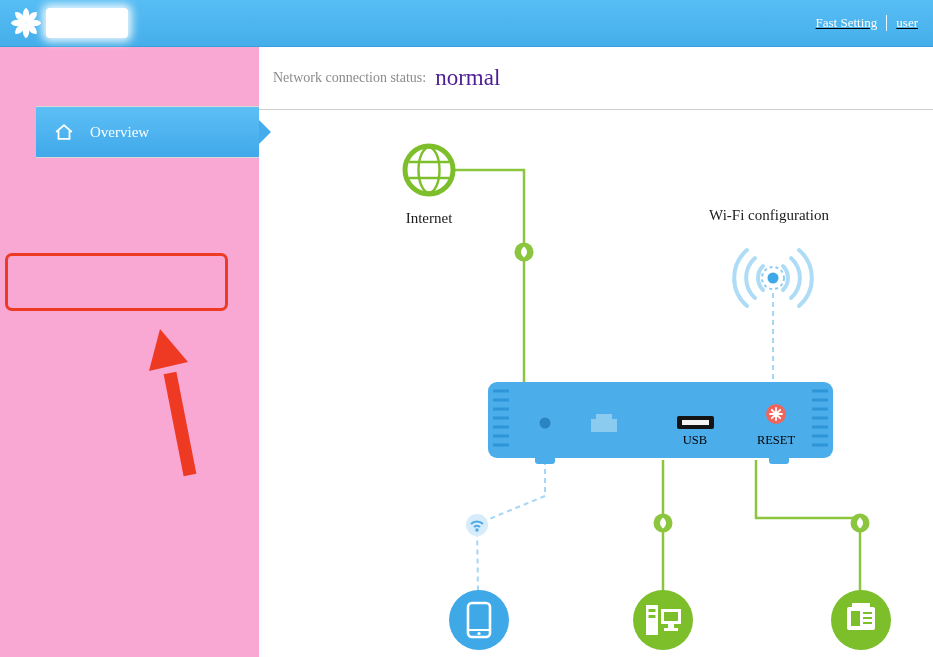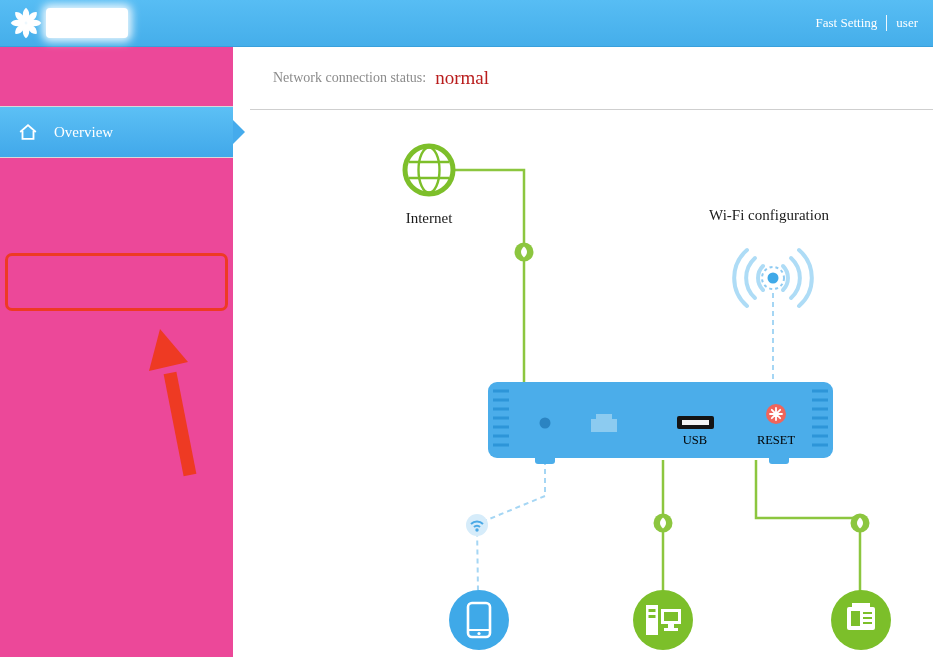--- a/index.html
+++ b/index.html
@@ -3,52 +3,52 @@
 <meta charset="utf-8">
 <style>
   * { margin:0; padding:0; box-sizing:border-box; }
   html,body { width:933px; height:657px; overflow:hidden; background:#fff;
     font-family:"Liberation Serif", serif; }
   .stage { position:relative; width:933px; height:657px; }
 
   
   .header { position:absolute; top:0; left:0; width:933px; height:47px;
     background:linear-gradient(#57bdf4,#45aeea); display:flex; align-items:center;
-    border-bottom:1px solid #39a0dc; z-index:20; }
+    border-bottom:1px solid #39a0dc; z-index:20;text-decoration:underline; }
   .logo { margin-left:8px; width:36px; height:36px; display:flex; align-items:center; justify-content:center; }
   .brand-redacted { width:82px; height:30px; background:#ffffff; border-radius:4px;
     margin-left:2px; box-shadow:0 0 8px 4px rgba(255,255,255,.85); }
   .header-right { margin-left:auto; display:flex; align-items:center; margin-right:6px; }
   .header-right a { color:#fff; font-size:13px; text-decoration:none; padding:0 9px; cursor:pointer; }
   .vdiv { width:1px; height:16px; background:#ffffff; opacity:.9; }
 
   
-  .sidebar { position:absolute; top:47px; left:0; width:233px; height:610px;
-    background:#ec4899; z-index:10; }
+  .sidebar { position:absolute; top:47px; left:0; width:259px; height:610px;
+    background:#f9a8d4; z-index:10;padding-left:36px; }
   .sidebar-spacer { height:60px; border-bottom:1px solid #d8d8d8; }
   .side-item { position:relative; height:51px; display:flex; align-items:center;
     padding-left:16px; border-bottom:1px solid #d8d8d8; cursor:pointer; color:#333; }
   .side-icon { width:24px; height:24px; display:flex; align-items:center; justify-content:center;
     color:#555; flex:0 0 24px; }
   .side-label { margin-left:14px; font-size:15px; }
   .side-item.selected { background:linear-gradient(#5cc0f5,#41a8ea); color:#fff; }
   .side-item.selected .side-icon { color:#fff; }
   .side-item.selected::after { content:""; position:absolute; right:-12px; top:50%;
     margin-top:-12px; width:0; height:0;
     border-left:12px solid #45abec; border-top:12px solid transparent; border-bottom:12px solid transparent; }
   .red-annotation-box { position:absolute; left:5px; top:206px; width:223px; height:58px;
     border:3px solid #ee3a23; border-radius:7px; z-index:6; pointer-events:none; }
   .annotation-arrow { position:absolute; left:138px; top:276px; width:75px; height:160px; z-index:6; }
 
   
   .main { position:absolute; top:47px; left:250px; width:700px; height:528px; background:#fff; }
   .status-row { height:63px; display:flex; align-items:center; padding-left:23px;
     border-bottom:1px solid #cfcfcf; }
   .status-label { color:#8b8b8b; font-size:14px; }
-  .status-value { color:#b91c1c; font-size:19px; margin-left:9px; }
+  .status-value { color:#4c1d95; font-size:23px; margin-left:9px; }
   .diagram-wrap { position:relative; width:700px; height:547px;margin-left:19px; }
   .diagram-svg { display:block; width:700px; height:547px; }
 
   .green-line { stroke:#8cc63f; stroke-width:2.5; fill:none; }
   .blue-dash  { stroke:#a5d6f4; stroke-width:2; fill:none; stroke-dasharray:5 4; }
   .wifi-arc   { stroke:#aedcf6; stroke-width:4; fill:none; stroke-linecap:round; }
   .diagram-label { font-family:"Liberation Serif", serif; font-size:15px; fill:#1a1a1a; }
   .router-label  { font-family:"Liberation Serif", serif; font-size:12.5px; fill:#000; }
 </style>
 </head>

